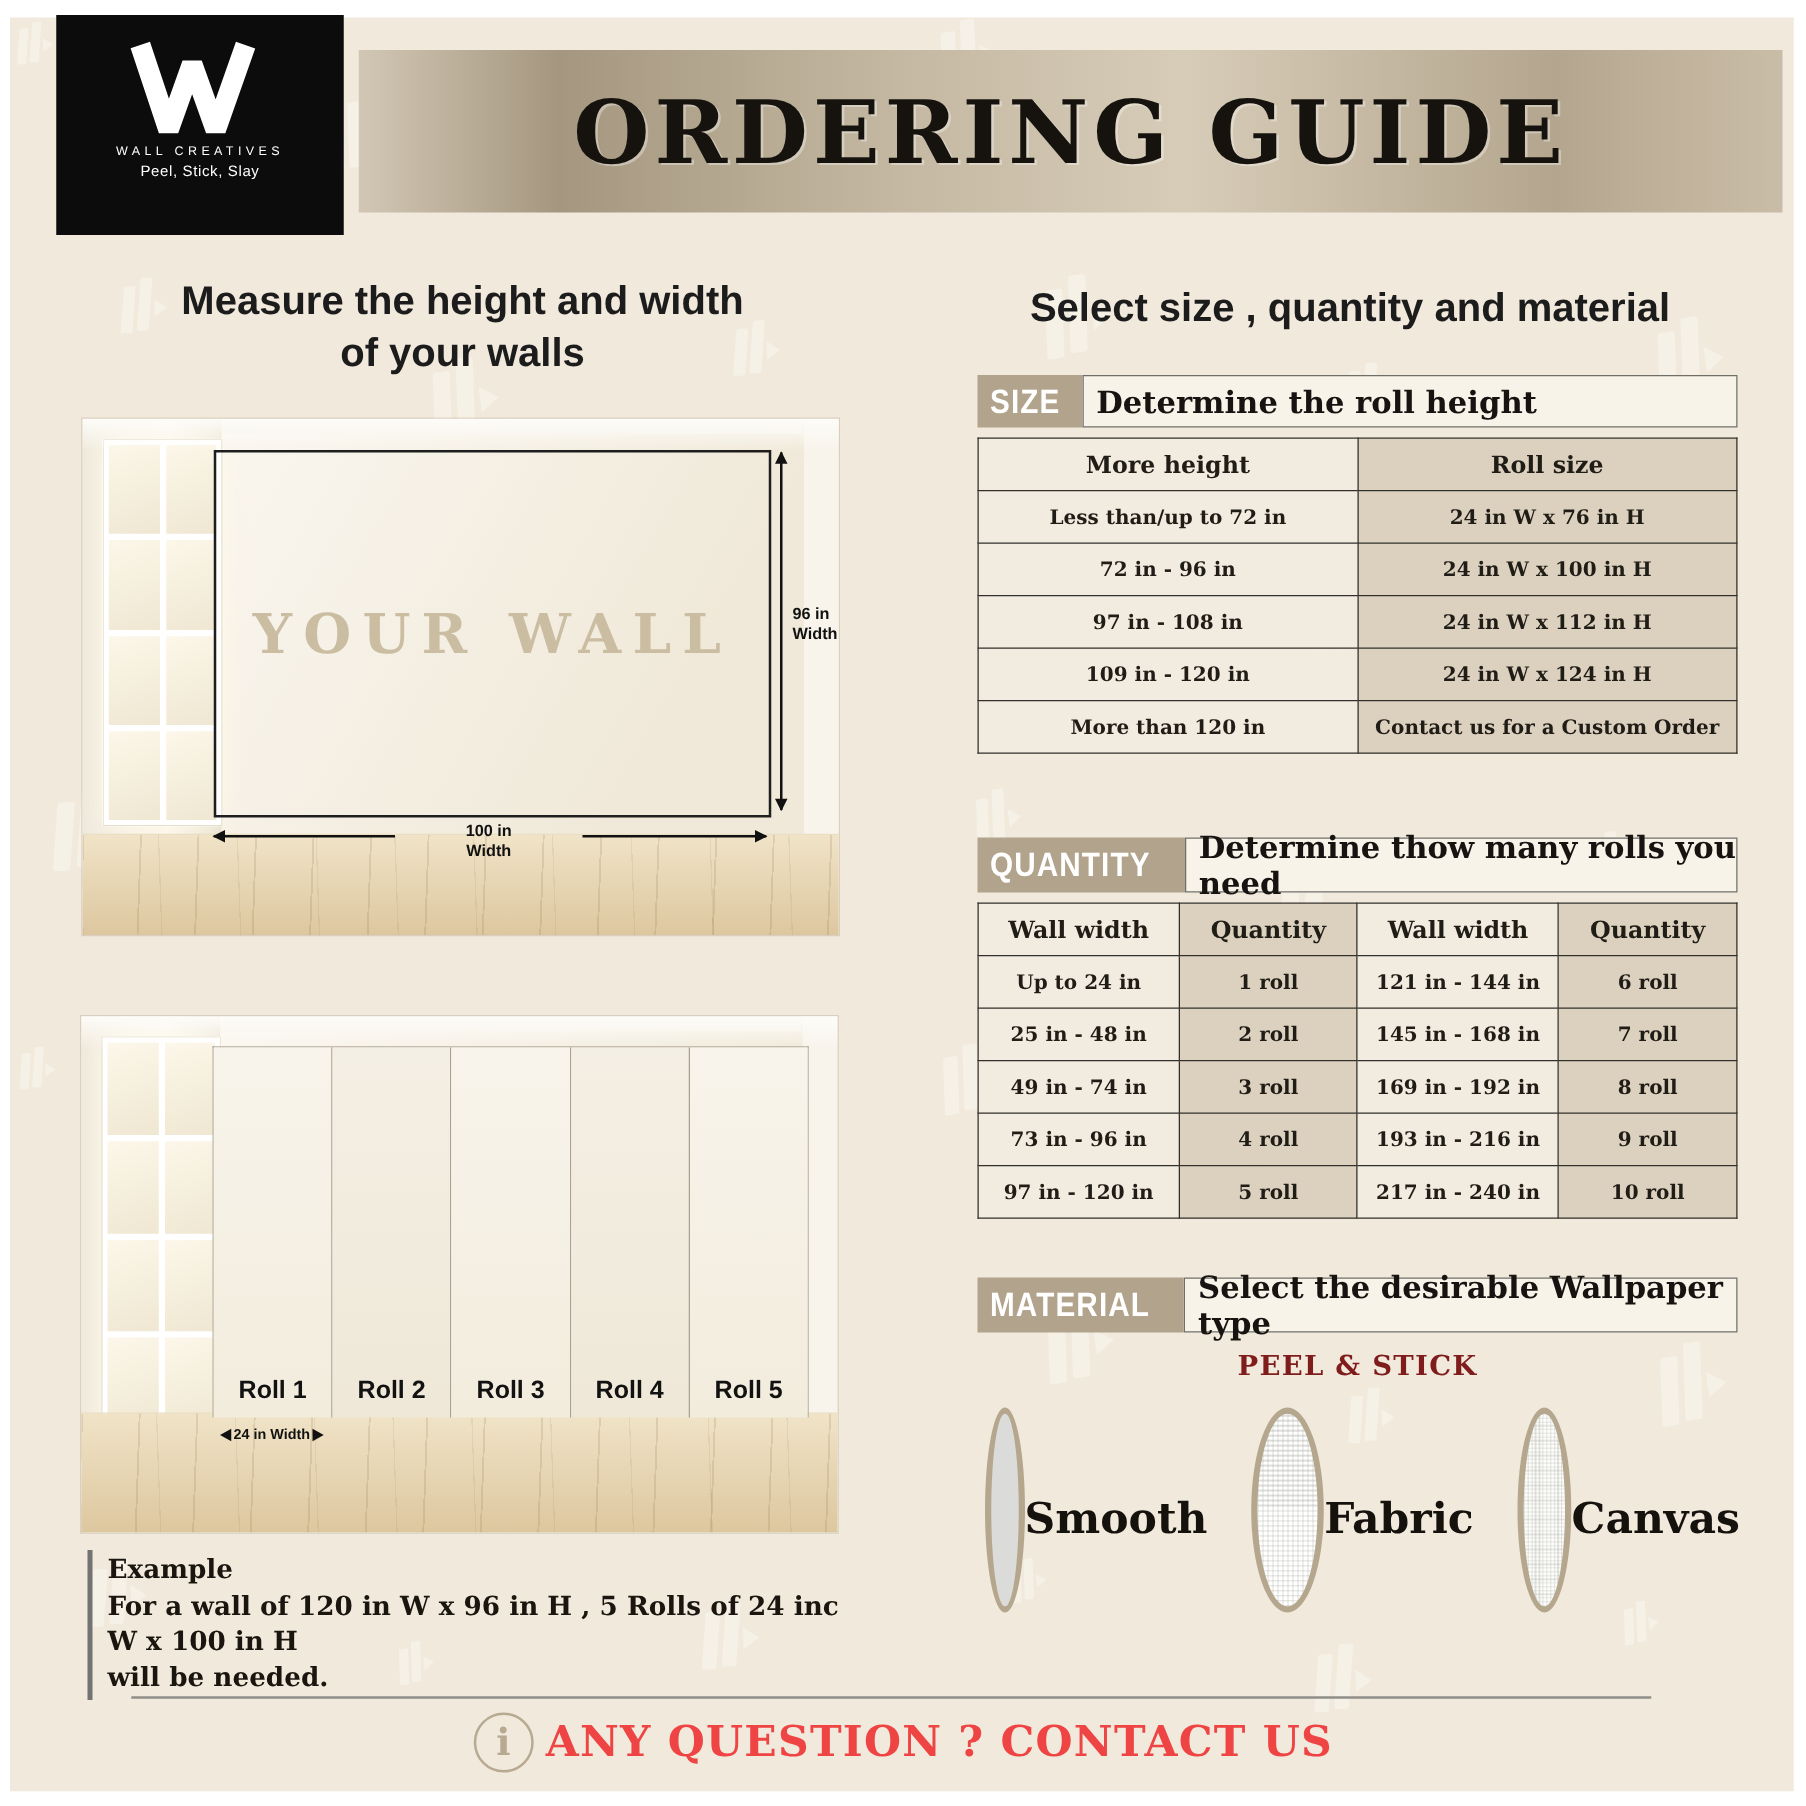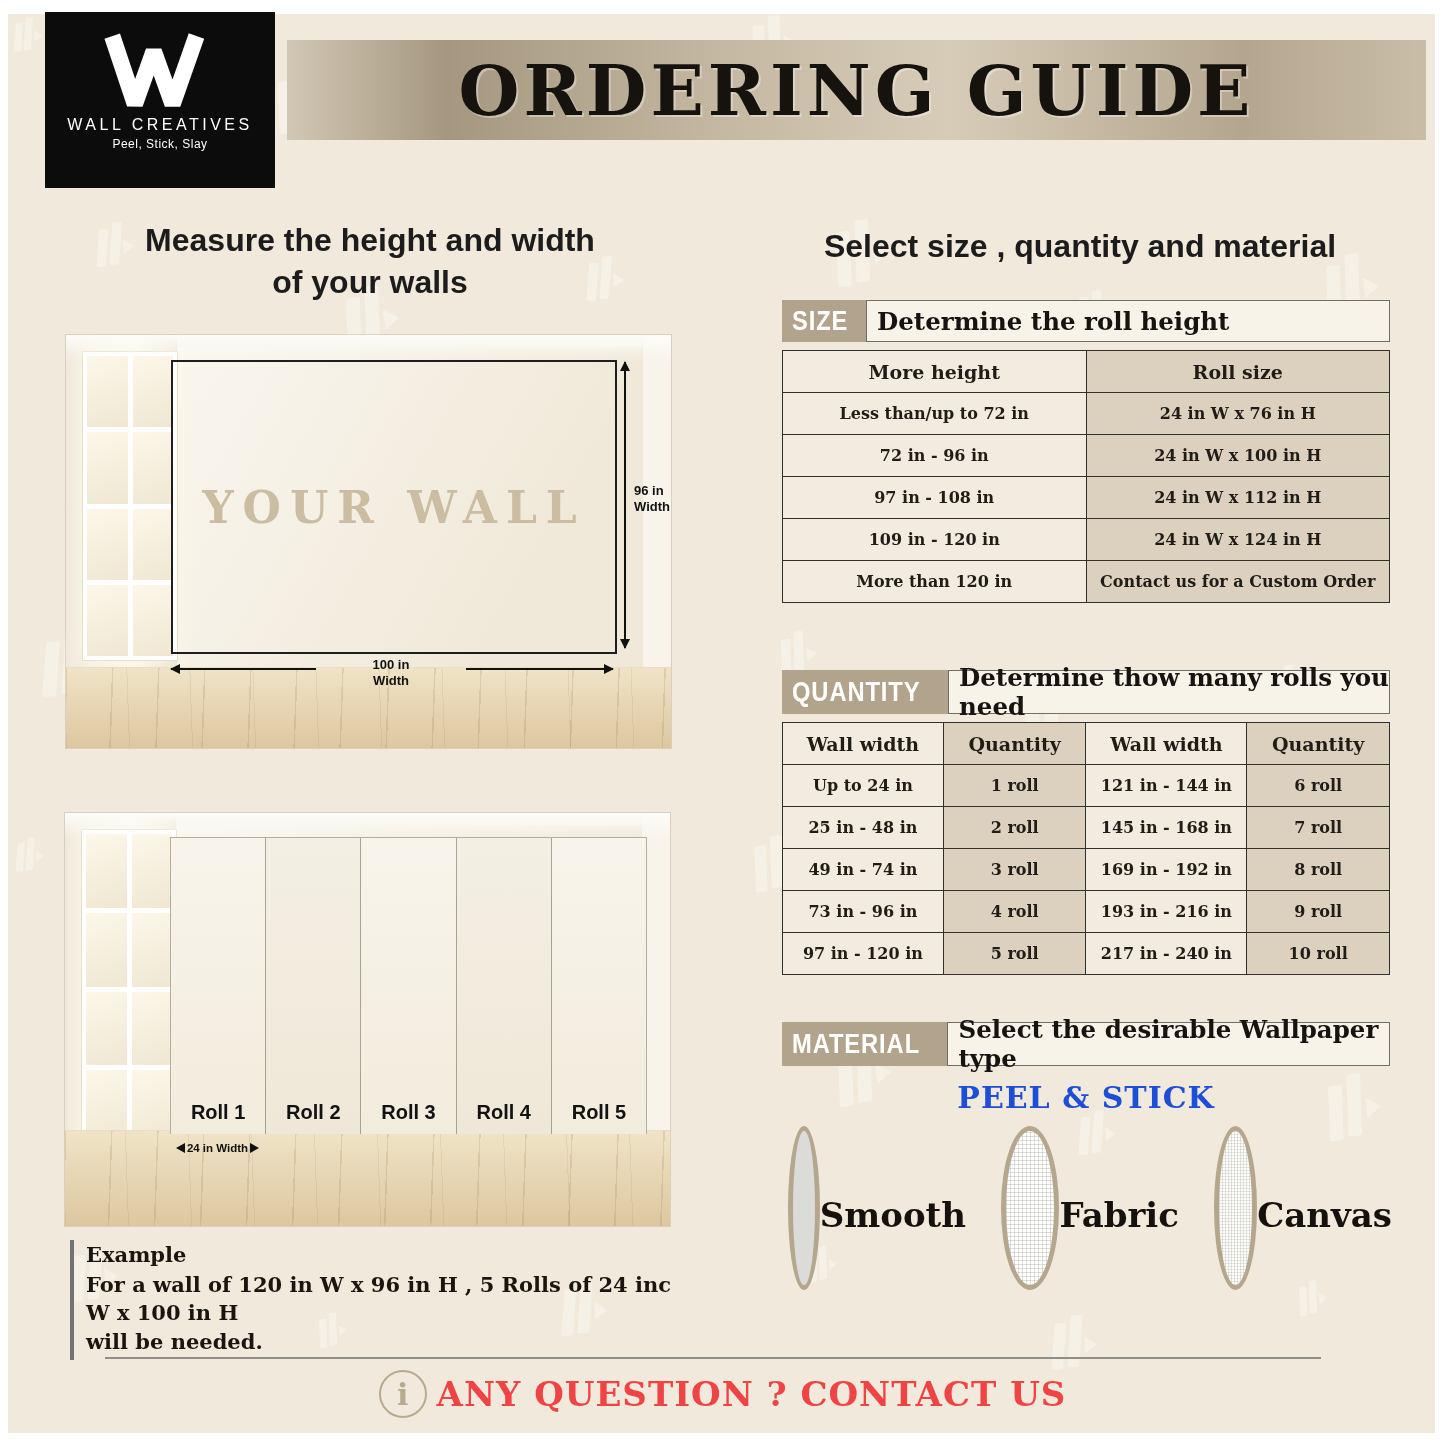--- a/index.html
+++ b/index.html
@@ -14,24 +14,24 @@
   .wmark .b2{left:17px;top:0;width:12px;height:54px;}
   .wmark .tr{position:absolute;left:33px;top:22px;width:0;height:0;
              border-top:9px solid transparent;border-bottom:9px solid transparent;border-left:13px solid #fdfbf6;}
 
   .abs{position:absolute;}
 
   
   .logo{left:45px;top:12px;width:230px;height:176px;background:#0c0c0c;
         display:flex;flex-direction:column;align-items:center;}
   .logo svg{margin-top:14px;}
-  .logo-brand{color:#fff;font-size:16px;letter-spacing:3.5px;margin-top:2px;}
+  .logo-brand{color:#fff;font-size:10px;letter-spacing:3.5px;margin-top:2px;}
   .logo-tagline{color:#fff;font-size:12px;margin-top:3px;letter-spacing:.5px;}
 
-  .title-band{left:287px;top:40px;width:1139px;height:100px;
+  .title-band{left:287px;top:40px;width:1139px;height:130px;
       background:linear-gradient(90deg,#d2c7b5 0%,#a5977f 14%,#c4b8a2 38%,#d7ccb8 58%,#b4a68e 84%,#cabda7 100%);
       display:flex;align-items:center;justify-content:center;}
   .title-band h1{margin:0;font-family:"DejaVu Serif",serif;font-weight:bold;font-size:70px;
       letter-spacing:4px;color:#16130f;text-shadow:2px 2px 0 rgba(255,255,255,.35);}
 
   
   .col-heading{font-weight:bold;font-size:32px;line-height:1.3;text-align:center;
       white-space:pre-line;color:#1c1c1c;}
   .left-heading{left:60px;top:220px;width:620px;}
   .right-heading{left:750px;top:226px;width:660px;}
@@ -103,21 +103,21 @@
   .tri-r{width:0;height:0;border-top:5px solid transparent;border-bottom:5px solid transparent;border-left:9px solid #111;}
 
   
   .example{left:70px;top:1240px;width:610px;border-left:4px solid #737373;padding:2px 0 4px 12px;
       font-family:"DejaVu Serif",serif;font-weight:bold;color:#1a160f;}
   .example .ex-title{font-size:21px;margin-bottom:4px;}
   .example .ex-line{font-size:21px;line-height:1.35;}
 
   
   .peel-stick{left:782px;top:1080px;width:608px;text-align:center;font-family:"DejaVu Serif",serif;
-      font-weight:bold;font-size:30px;letter-spacing:1px;color:#1d4ed8;}
+      font-weight:bold;font-size:22px;letter-spacing:1px;color:#7f1d1d;}
   .materials{left:788px;top:1126px;width:604px;display:flex;justify-content:space-between;}
   .material{width:178px;display:flex;flex-direction:row;align-items:center;}
   .swatch{width:146px;height:154px;border-radius:50%;border:5px solid #b5a78e;box-sizing:content-box;}
   .swatch.smooth{background:#dbdbd9;}
   .swatch.fabric{background:#ffffff;
       background-image:repeating-linear-gradient(0deg,rgba(168,168,160,.38) 0 1px,transparent 1px 4px),
                        repeating-linear-gradient(90deg,rgba(168,168,160,.38) 0 1px,transparent 1px 4px);}
   .swatch.canvas{background:#fdfdfb;
       background-image:repeating-linear-gradient(0deg,rgba(175,175,168,.30) 0 1px,transparent 1px 3px),
                        repeating-linear-gradient(90deg,rgba(160,160,152,.30) 0 1px,transparent 1px 3px);}

